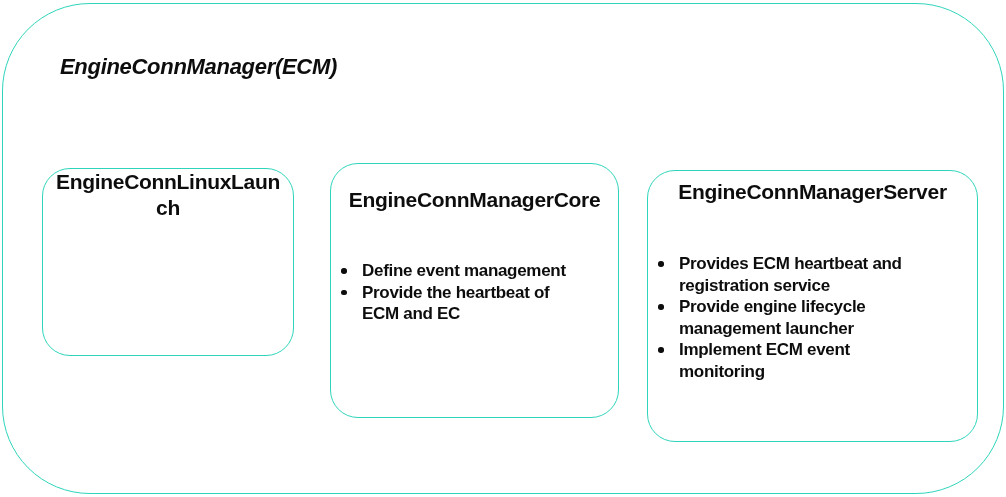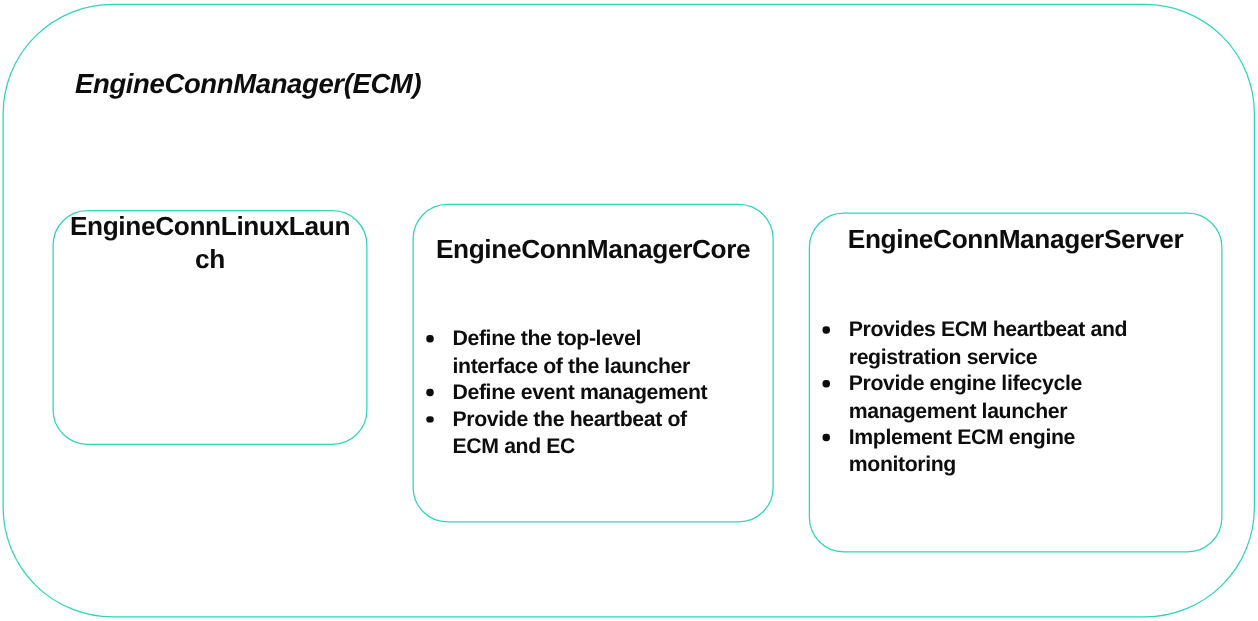--- a/index.html
+++ b/index.html
@@ -115,34 +115,32 @@
     <div class="ecm-title">EngineConnManager(ECM)</div>
 
     <div class="inner-box box1">
       <div class="box1-label">EngineConnLinuxLaun
 ch</div>
     </div>
 
     <div class="inner-box box2">
       <div class="box-title">EngineConnManagerCore</div>
       <ul class="bullets">
-        <li>Define the top-level
-interface of the launcher</li>
         <li>Define event management</li>
         <li>Provide the heartbeat of
 ECM and EC</li>
       </ul>
     </div>
 
     <div class="inner-box box3">
       <div class="box-title">EngineConnManagerServer</div>
       <ul class="bullets">
         <li>Provides ECM heartbeat and
 registration service</li>
         <li>Provide engine lifecycle
 management launcher</li>
-        <li>Implement ECM engine
+        <li>Implement ECM event
 monitoring</li>
       </ul>
     </div>
 
   </div>
 </div>
 
 </body></html>

